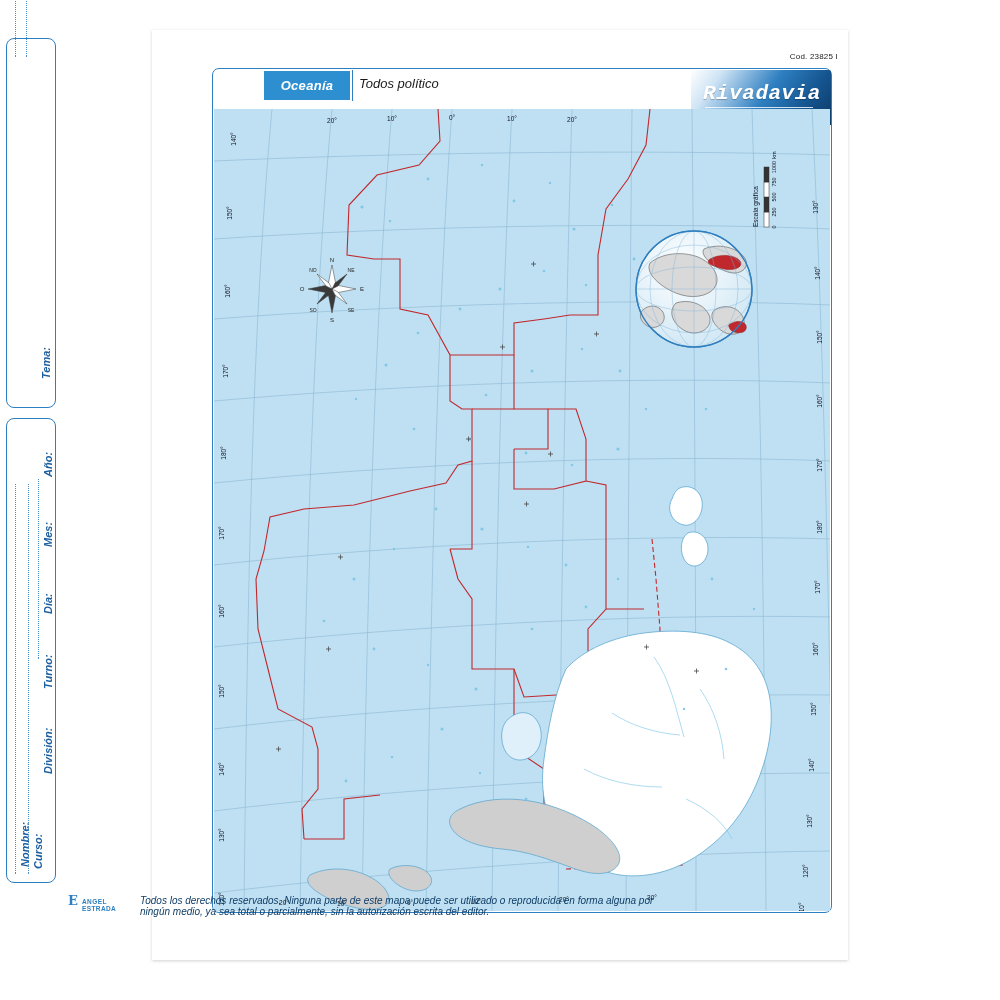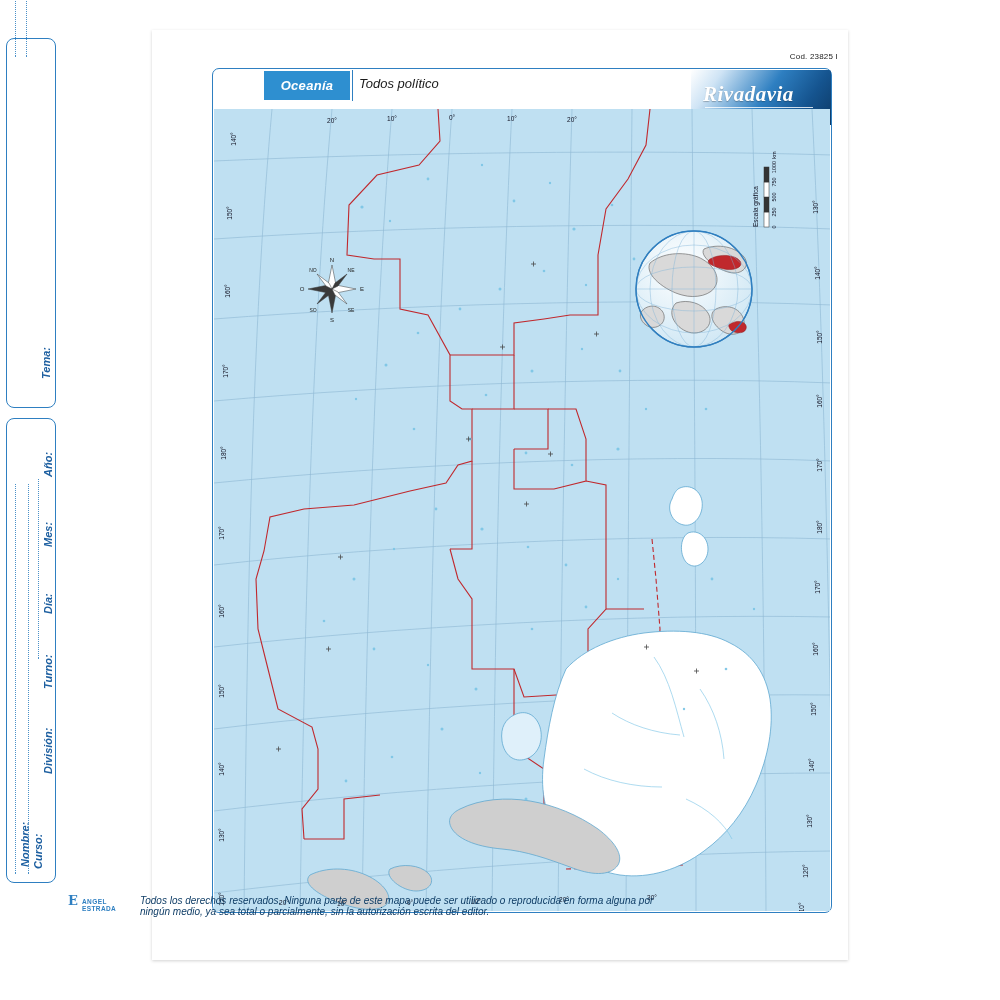--- a/index.html
+++ b/index.html
@@ -50,21 +50,21 @@
     position:absolute;left:139px;top:1px;width:1px;height:31px;background:#2e7fc1;
   }
   #logo{
     position:absolute;right:0;top:1px;width:140px;height:55px;
     background:linear-gradient(125deg,#ffffff 0%,#cfe4f5 18%,#2e7fc1 52%,#15548f 78%,#0d3a66 100%);
     border-top-right-radius:2px;
     overflow:hidden;
   }
   #logo .brand{
     position:absolute;left:12px;top:12px;
-    color:#fff;font-family:Liberation Serif, serif;font-style:italic;
+    color:#fff;font-family:Liberation Mono, monospace;font-style:italic;
     font-size:21px;font-weight:bold;letter-spacing:.5px;
     text-shadow:0 1px 1px rgba(0,0,0,.25);
   }
   #logo .brandline{
     position:absolute;left:14px;top:37px;width:108px;height:1px;background:rgba(255,255,255,.8);
   }
   
   #mapwrap{
     position:absolute;left:1px;top:40px;right:1px;bottom:1px;
     background:#bfe0f2;

